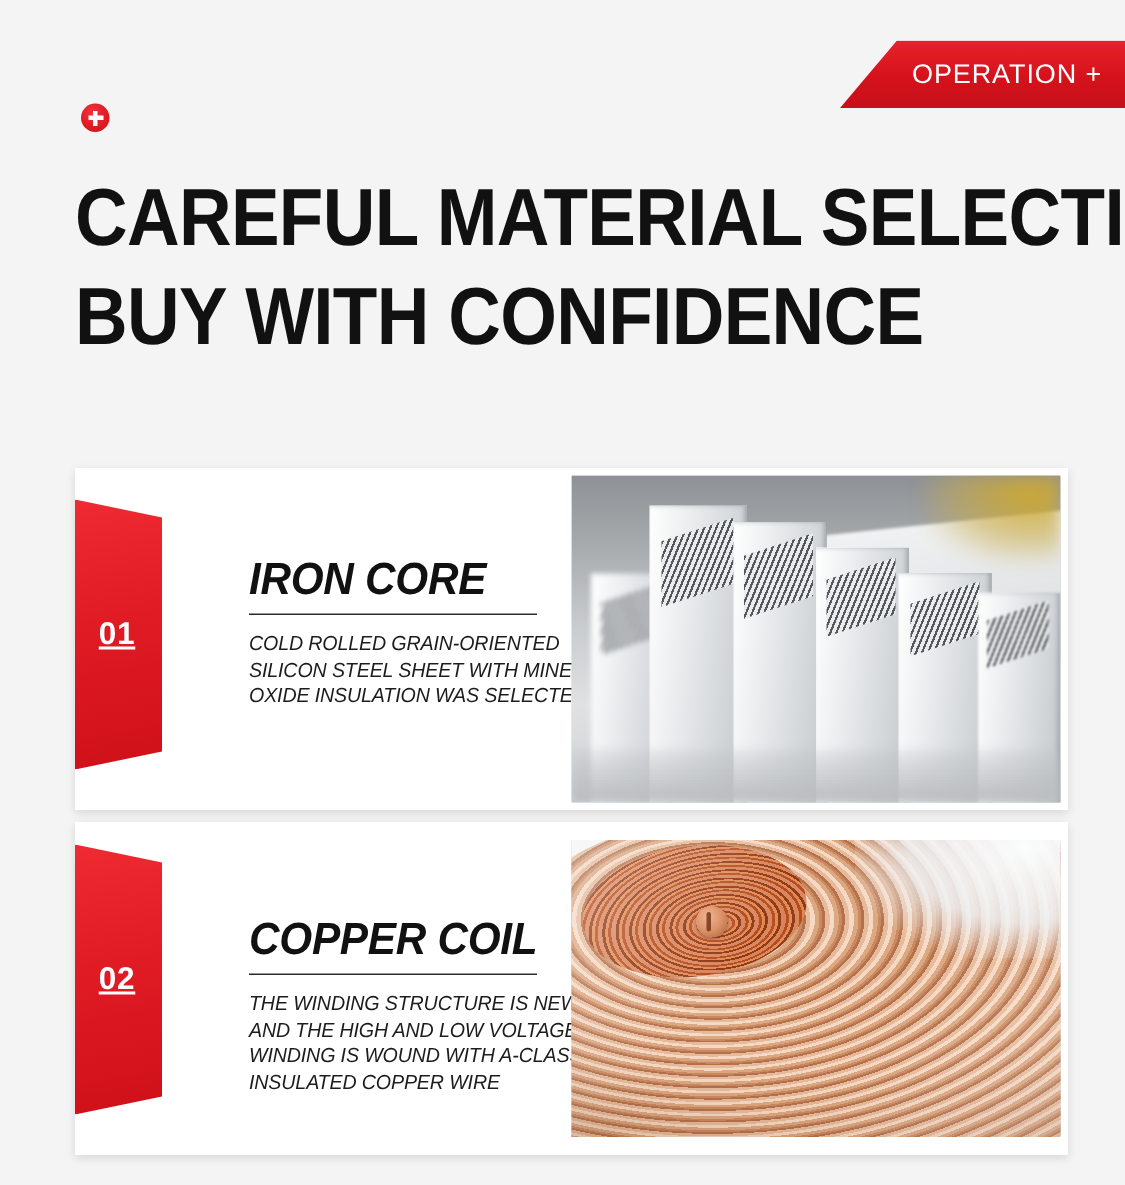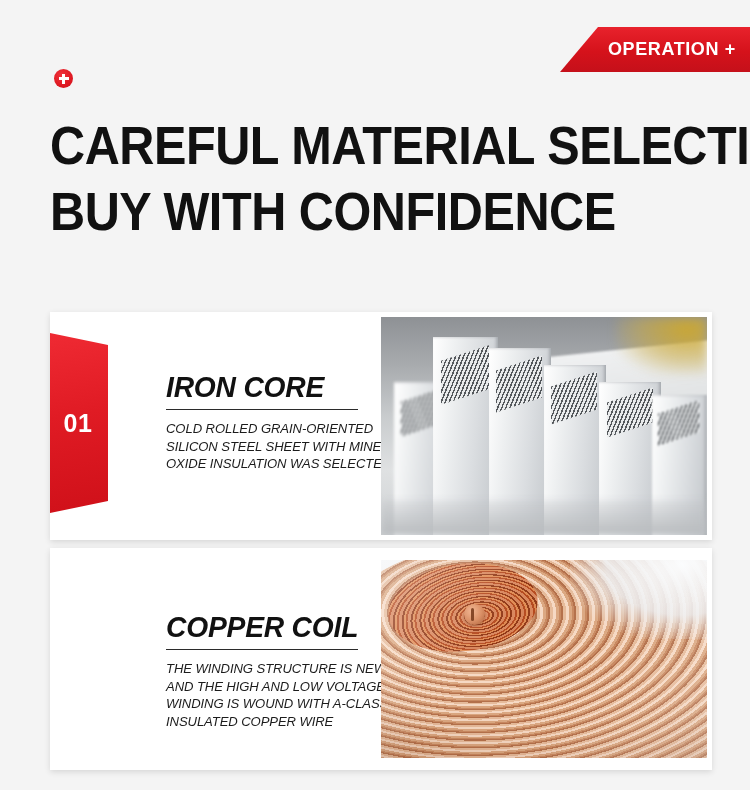--- a/index.html
+++ b/index.html
@@ -33,21 +33,21 @@
     clip-path: polygon(38px 0, 100% 0, 100% 100%, 0 100%);
     display: flex;
     align-items: center;
     justify-content: flex-start;
     box-sizing: border-box;
     padding-left: 48px;
   }
   .op-banner-label {
     color: #ffffff;
     font-size: 18px;
-    font-weight: bold;
+    font-weight: normal;
     letter-spacing: 0.6px;
     white-space: nowrap;
     font-family: "Liberation Sans", sans-serif;
   }
 
   
   .plus-badge {
     position: absolute;
     top: 69px;
     left: 54px;
@@ -115,25 +115,26 @@
     background: linear-gradient(170deg, #ef2a33 0%, #e01b24 45%, #cf1019 100%);
     -webkit-clip-path: polygon(0 0, 100% 12px, 100% calc(100% - 12px), 0 100%);
     clip-path: polygon(0 0, 100% 12px, 100% calc(100% - 12px), 0 100%);
     display: flex;
     align-items: center;
     justify-content: center;
   }
   #card-2 .card-tab { top: 15px; height: 180px; }
   .card-tab-number {
     color: #ffffff;
-    font-size: 25px;
+    font-size: 21px;
     font-weight: bold;
     font-family: "Liberation Sans", sans-serif;
     letter-spacing: 0.5px;
     margin-left: -2px;
+    text-decoration: underline;
   }
 
   
   .card-text {
     position: absolute;
     left: 116px;
     width: 250px;
     font-style: italic;
   }
   #card-1 .card-text { top: 58px; }
@@ -345,20 +346,23 @@
         <div class="lam lam-d"></div>
         <div class="lam lam-e"></div>
         <div class="lam lam-f"></div>
         <div class="steel-floor"></div>
       </div>
     </div>
   </div>
 
   <div class="card" id="card-2">
 
+    <div class="card-tab">
+      <span class="card-tab-number">02</span>
+    </div>
 
     <div class="card-text">
       <div class="card-title">COPPER COIL</div>
       <div class="card-rule"></div>
       <div class="card-desc">
         <div class="card-desc-line">THE WINDING STRUCTURE IS NEW,</div>
         <div class="card-desc-line">AND THE HIGH AND LOW VOLTAGE</div>
         <div class="card-desc-line">WINDING IS WOUND WITH A-CLASS</div>
         <div class="card-desc-line">INSULATED COPPER WIRE</div>
       </div>

